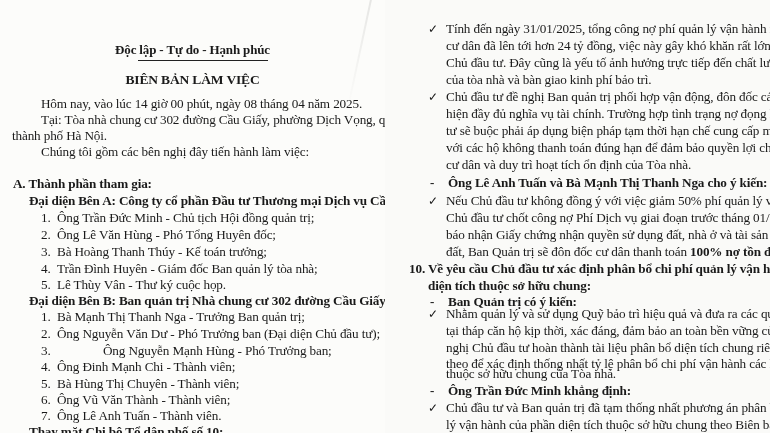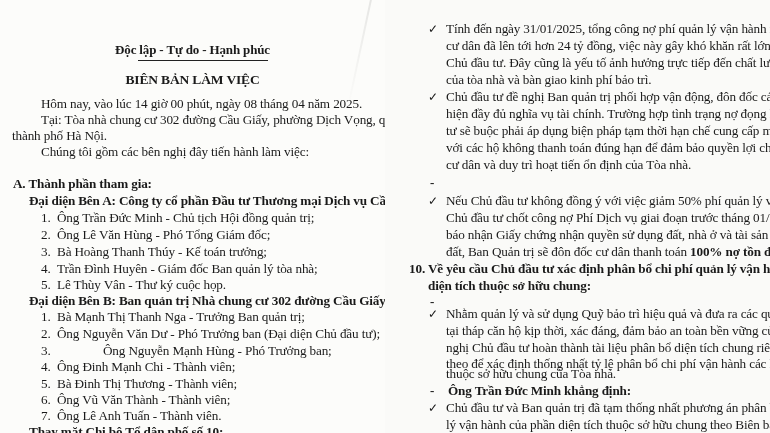--- a/index.html
+++ b/index.html
@@ -35,42 +35,42 @@
   <div class="line" style="top:128px; left:12px;">thành phố Hà Nội.</div>
   <div class="line" style="top:144px; left:41px;">Chúng tôi gồm các bên nghị đây tiến hành làm việc:</div>
 
   <div class="line b" style="top:176px; left:13px;">A.  Thành phần tham gia:</div>
   <div class="line b" style="top:193px; left:29px;">Đại diện Bên A: Công ty cổ phần Đầu tư Thương mại Dịch vụ Cầu Giấy:</div>
 
   <div>
     <div class="line" style="top:210px; left:41px;">1.</div>
     <div class="line" style="top:210px; left:57px;text-align:right;">Ông Trần Đức Minh - Chủ tịch Hội đồng quản trị;</div>
     <div class="line" style="top:227px; left:41px;">2.</div>
-    <div class="line" style="top:227px; left:57px;">Ông Lê Văn Hùng - Phó Tổng Giám đốc;</div>
+    <div class="line" style="top:227px; left:57px;">Ông Lê Văn Hùng - Phó Tổng Huyên đốc;</div>
     <div class="line" style="top:244px; left:41px;">3.</div>
     <div class="line" style="top:244px; left:57px;">Bà Hoàng Thanh Thúy - Kế toán trưởng;</div>
     <div class="line" style="top:261px; left:41px;">4.</div>
     <div class="line" style="top:261px; left:57px;">Trần Đình Huyên - Giám đốc Ban quản lý tòa nhà;</div>
     <div class="line" style="top:277px; left:41px;">5.</div>
     <div class="line" style="top:277px; left:57px;">Lê Thùy Vân - Thư ký cuộc họp.</div>
   </div>
 
   <div class="line b" style="top:293px; left:29px;">Đại diện Bên B: Ban quản trị Nhà chung cư 302 đường Cầu Giấy:</div>
 
   <div>
     <div class="line" style="top:309px; left:41px;">1.</div>
     <div class="line" style="top:309px; left:57px;">Bà Mạnh Thị Thanh Nga - Trưởng Ban quản trị;</div>
     <div class="line" style="top:326px; left:41px;">2.</div>
     <div class="line" style="top:326px; left:57px;">Ông Nguyễn Văn Dư - Phó Trưởng ban (Đại diện Chủ đầu tư);</div>
     <div class="line" style="top:343px; left:41px;">3.</div>
     <div class="line" style="top:343px; left:57px;margin-left:46px;">Ông Nguyễn Mạnh Hùng - Phó Trưởng ban;</div>
     <div class="line" style="top:359px; left:41px;">4.</div>
     <div class="line" style="top:359px; left:57px;">Ông Đinh Mạnh Chi - Thành viên;</div>
     <div class="line" style="top:376px; left:41px;">5.</div>
-    <div class="line" style="top:376px; left:57px;">Bà Đinh Thị Thương - Thành viên;</div>
+    <div class="line" style="top:376px; left:57px;">Bà Hùng Thị Chuyên - Thành viên;</div>
     <div class="line" style="top:392px; left:41px;">6.</div>
     <div class="line" style="top:392px; left:57px;text-align:center;">Ông Vũ Văn Thành - Thành viên;</div>
     <div class="line" style="top:408px; left:41px;">7.</div>
     <div class="line" style="top:408px; left:57px;">Ông Lê Anh Tuấn - Thành viên.</div>
   </div>
 
   <div class="line b" style="top:424px; left:29px;">Thay mặt Chi bộ Tổ dân phố số 10:</div>
 
 </div>
 
@@ -80,34 +80,36 @@
   <div class="line" style="top:21px; left:61px;">Tính đến ngày 31/01/2025, tổng công nợ phí quản lý vận hành nhà chung cư của</div>
   <div class="line" style="top:38px; left:61px;">cư dân đã lên tới hơn 24 tỷ đồng, việc này gây khó khăn rất lớn về tài chính cho</div>
   <div class="line" style="top:55px; left:61px;">Chủ đầu tư. Đây cũng là yếu tố ảnh hưởng trực tiếp đến chất lượng dịch vụ chung</div>
   <div class="line" style="top:72px; left:61px;">của tòa nhà và bàn giao kinh phí bảo trì.</div>
 
   <span class="chk" style="top:89px; left:43px;">✓</span>
   <div class="line" style="top:89px; left:61px;">Chủ đầu tư đề nghị Ban quản trị phối hợp vận động, đôn đốc các hộ dân thực</div>
   <div class="line" style="top:106px; left:61px;">hiện đầy đủ nghĩa vụ tài chính. Trường hợp tình trạng nợ đọng kéo dài, Chủ đầu</div>
   <div class="line" style="top:123px; left:61px;">tư sẽ buộc phải áp dụng biện pháp tạm thời hạn chế cung cấp một số dịch vụ đối</div>
   <div class="line" style="top:140px; left:61px;">với các hộ không thanh toán đúng hạn để đảm bảo quyền lợi chung của toàn thể</div>
-  <div class="line" style="top:157px; left:61px;">cư dân và duy trì hoạt tiến ổn định của Tòa nhà.</div>
+  <div class="line" style="top:157px; left:61px;">cư dân và duy trì hoạt tích ổn định của Tòa nhà.</div>
 
   <span class="dash" style="top:175px; left:45px;">-</span>
+  <div class="line b" style="top:175px; left:63px;">Ông Lê Anh Tuấn và Bà Mạnh Thị Thanh Nga cho ý kiến:</div>
 
   <span class="chk" style="top:193px; left:43px;">✓</span>
   <div class="line" style="top:193px; left:61px;">Nếu Chủ đầu tư không đồng ý với việc giảm 50% phí quản lý vận hành, đề nghị</div>
   <div class="line" style="top:210px; left:61px;">Chủ đầu tư chốt công nợ Phí Dịch vụ giai đoạn trước tháng 01/2024. Khi có thông</div>
   <div class="line" style="top:227px; left:61px;">báo nhận Giấy chứng nhận quyền sử dụng đất, nhà ở và tài sản khác gắn liền với</div>
   <div class="line" style="top:244px; left:61px;"><span>đất, Ban Quản trị sẽ đôn đốc cư dân thanh toán </span><b>100% nợ tồn đọng</b></div>
 
   <div class="line b" style="top:261px; left:24px;">10. Về yêu cầu Chủ đầu tư xác định phân bổ chi phí quản lý vận hành của phần</div>
   <div class="line b" style="top:278px; left:43px;">diện tích thuộc sở hữu chung:</div>
 
   <span class="dash" style="top:294px; left:45px;">-</span>
+  <div class="line b" style="top:294px; left:63px;">Ban Quản trị có ý kiến:</div>
 
   <span class="chk" style="top:306px; left:43px;">✓</span>
   <div class="line" style="top:306px; left:61px;">Nhằm quản lý và sử dụng Quỹ bảo trì hiệu quả và đưa ra các quyết định bảo trì</div>
   <div class="line" style="top:323px; left:61px;">tại tháp căn hộ kịp thời, xác đáng, đảm bảo an toàn bền vững của Tòa nhà, đề</div>
   <div class="line" style="top:340px; left:61px;">nghị Chủ đầu tư hoàn thành tài liệu phân bổ diện tích chung riêng, có căn cứ kèm</div>
   <div class="line" style="top:356px; left:61px;">theo để xác định thống nhất tỷ lệ phân bổ chi phí vận hành các hệ thống, thiết bị</div>
   <div class="line" style="top:366px; left:61px;">thuộc sở hữu chung của Tòa nhà.</div>
 
   <span class="dash" style="top:383px; left:45px;">-</span>
   <div class="line b" style="top:383px; left:63px;">Ông Trần Đức Minh khẳng định:</div>

